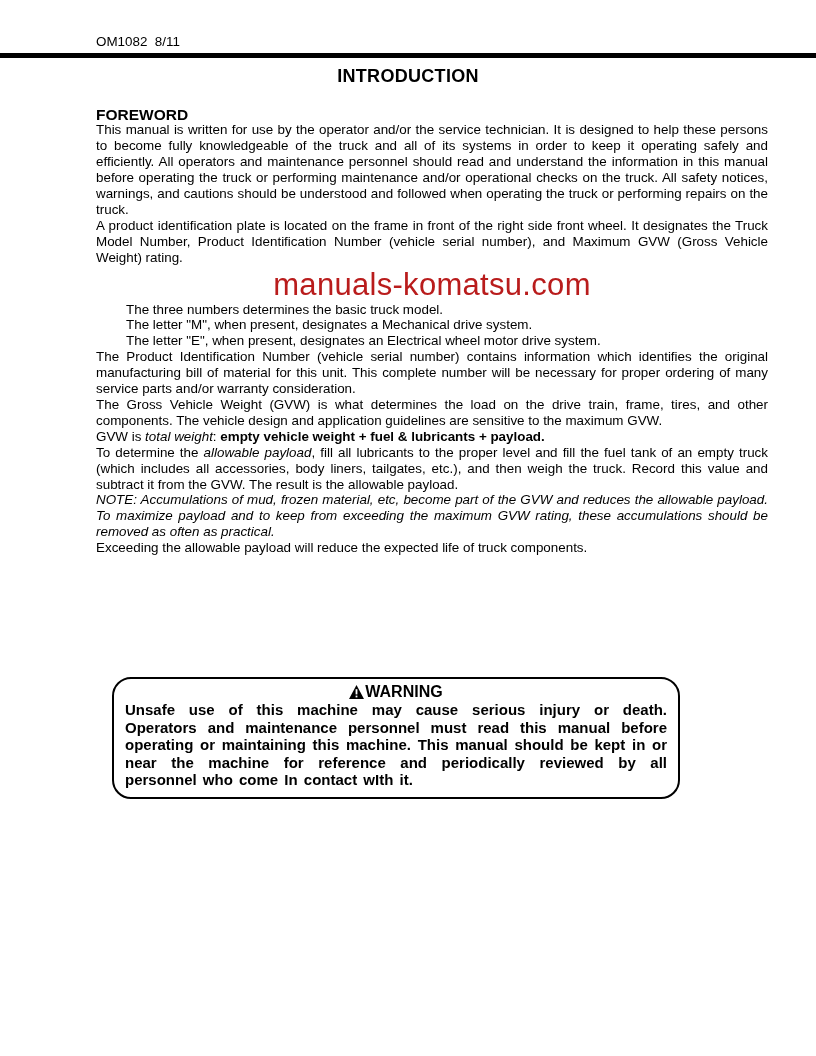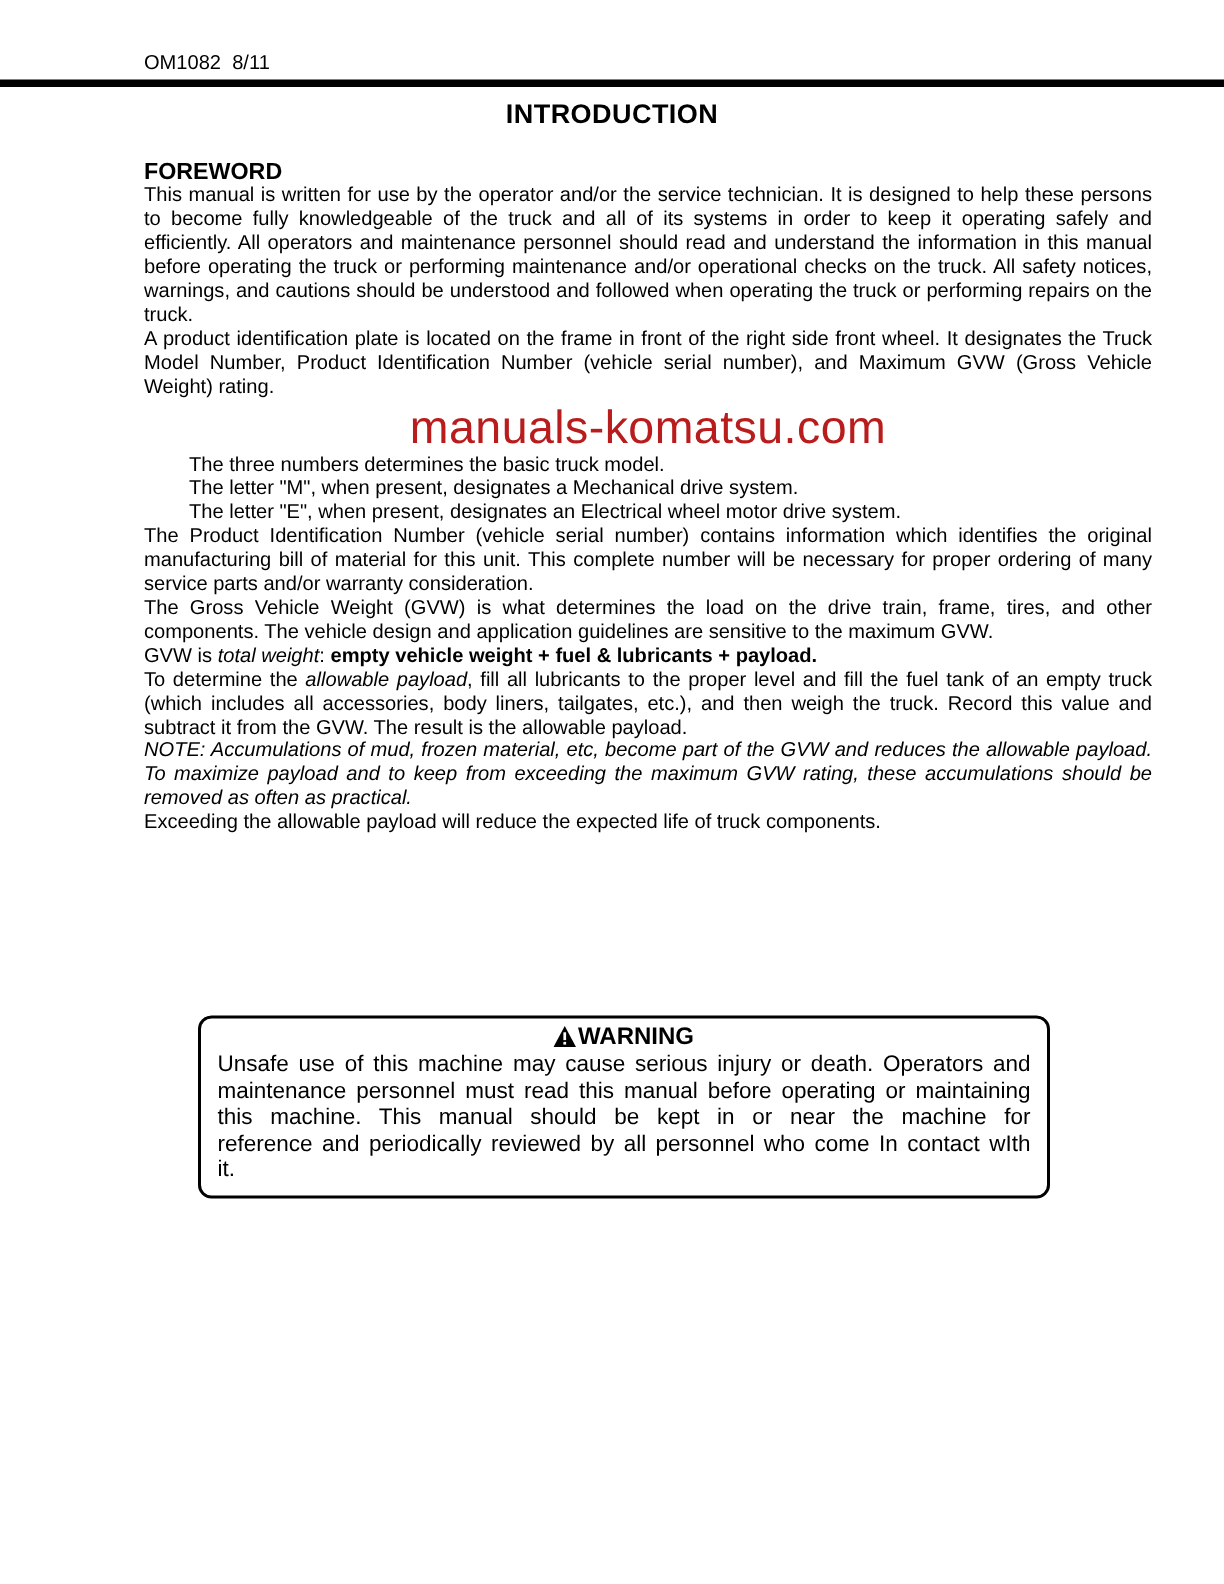--- a/index.html
+++ b/index.html
@@ -34,32 +34,32 @@
   .model-intro { margin-top: 1px; }
   .model-item { padding-left: 30px; margin-top: 3.5px; }
   .p-pin { margin-top: 30px; }
   .p-gvw { margin-top: 21px; }
   .gvw-formula { margin-top: 0; }
   .p-payload { margin-top: 12px; }
   .p-note { margin-top: 10px; font-style: italic; }
   .p-exceed { margin-top: 12px; }
   .warning-box {
     box-sizing: border-box;
-    margin-top: 121px; margin-left: 36px;
+    margin-top: 121px; margin-left: 16px;
     width: 568px;
-    border: 2.5px solid #000; border-radius: 9px;
+    border: 2.5px solid #000; border-radius: 19px;
     padding: 3px 11px 8px 11px;
     background: #fff;
   }
   .warning-header {
     text-align: center; font-weight: bold; font-size: 16px; line-height: 19px;
   }
   .warning-header svg { vertical-align: -1.5px; margin-right: 1px; }
   .warning-body {
-    font-weight: normal; font-size: 15px; line-height: 17.6px;
+    font-weight: bold; font-size: 15px; line-height: 17.6px;
     text-align: justify; word-spacing: 2px; margin: 0;
   }
   .it { font-style: italic; }
   .bd { font-weight: bold; }
 </style>
 </head>
 <body>
 
 <div class="page-header">
   <div class="hdr-left">OM1082  8/11</div>

